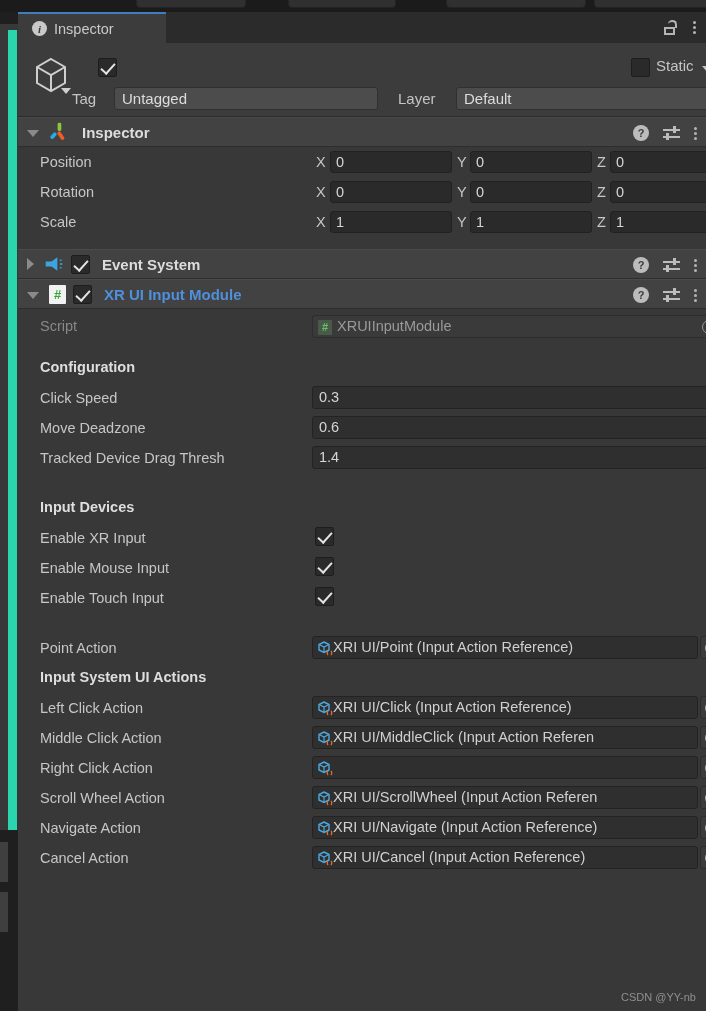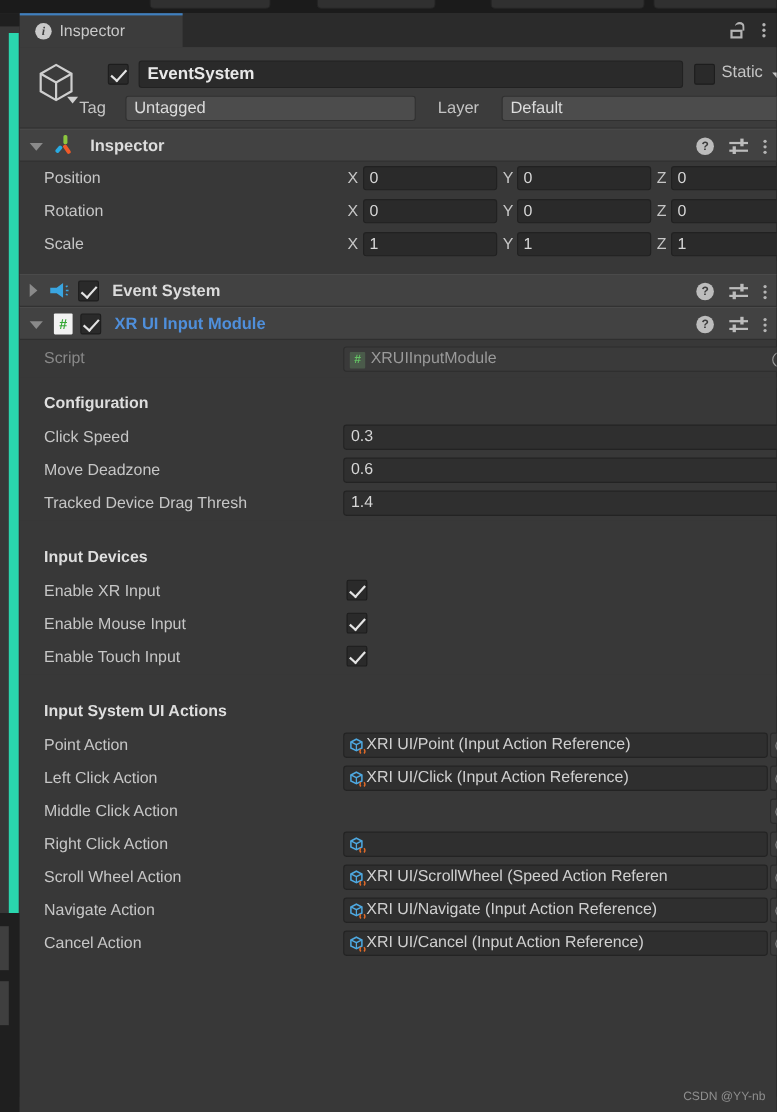--- a/index.html
+++ b/index.html
@@ -166,21 +166,20 @@
     <div class="ins-body">
 
       <div class="go-header">
         <svg class="cube-icon" viewBox="0 0 40 40">
           <path d="M20 4 L34 12 L34 28 L20 36 L6 28 L6 12 Z" fill="none" stroke="#cfcfcf" stroke-width="2"></path>
           <path d="M6 12 L20 20 L34 12" fill="none" stroke="#cfcfcf" stroke-width="2"></path>
           <path d="M20 20 L20 36" fill="none" stroke="#cfcfcf" stroke-width="2"></path>
         </svg>
         <div class="cube-arrow"></div>
         <div class="chk on go-check"></div>
-        <div class="name-field">EventSystem</div>
         <div class="chk static-chk"></div>
         <div class="static-label">Static</div>
         <div class="static-arrow"></div>
         <div class="tag-label">Tag</div>
         <div class="tag-dd">Untagged</div>
         <div class="layer-label">Layer</div>
         <div class="layer-dd">Default</div>
       </div>
 
       <div class="comp-head">
@@ -319,51 +318,59 @@
         <div class="lbl">Enable Mouse Input</div>
         <div class="chk on chk-field" style="top:4px"></div>
       </div>
       <div class="row">
         <div class="lbl">Enable Touch Input</div>
         <div class="chk on chk-field" style="top:4px"></div>
       </div>
       <div style="height:20px;background:#383838"></div>
 
       <div class="row">
+        <div class="lbl">Point Action</div>
+        <div class="act-field" style="top:3px">
+          <svg class="ref-icon" viewBox="0 0 16 16">
+            <path d="M7 2 L12 4.5 L12 10 L7 12.5 L2 10 L2 4.5 Z" fill="none" stroke="#4ea8e0" stroke-width="1.4"></path>
+            <path d="M2 4.5 L7 7 L12 4.5 M7 7 L7 12.5" fill="none" stroke="#4ea8e0" stroke-width="1.2"></path>
+            <path d="M11 11 q-1.5 2 0 4 M14 11 q1.5 2 0 4" fill="none" stroke="#e06a28" stroke-width="1.3"></path>
+          </svg>
+          <span>XRI UI/Point (Input Action Reference)</span>
+        </div>
+        <div class="act-picker" style="top:3px"></div>
+      </div>
+
+      <div class="row">
         <div class="sec-title">Input System UI Actions</div>
       </div>
 
       <div class="row">
-        <div class="lbl">Point Action</div>
-        <div class="act-field" style="top:3px">
-          <svg class="ref-icon" viewBox="0 0 16 16">
-            <path d="M7 2 L12 4.5 L12 10 L7 12.5 L2 10 L2 4.5 Z" fill="none" stroke="#4ea8e0" stroke-width="1.4"></path>
-            <path d="M2 4.5 L7 7 L12 4.5 M7 7 L7 12.5" fill="none" stroke="#4ea8e0" stroke-width="1.2"></path>
-            <path d="M11 11 q-1.5 2 0 4 M14 11 q1.5 2 0 4" fill="none" stroke="#e06a28" stroke-width="1.3"></path>
-          </svg>
-          <span>XRI UI/Point (Input Action Reference)</span>
-        </div>
-        <div class="act-picker" style="top:3px"></div>
-      </div>
-
-      <div class="row">
         <div class="lbl">Left Click Action</div>
         <div class="act-field" style="top:3px">
           <svg class="ref-icon" viewBox="0 0 16 16">
             <path d="M7 2 L12 4.5 L12 10 L7 12.5 L2 10 L2 4.5 Z" fill="none" stroke="#4ea8e0" stroke-width="1.4"></path>
             <path d="M2 4.5 L7 7 L12 4.5 M7 7 L7 12.5" fill="none" stroke="#4ea8e0" stroke-width="1.2"></path>
             <path d="M11 11 q-1.5 2 0 4 M14 11 q1.5 2 0 4" fill="none" stroke="#e06a28" stroke-width="1.3"></path>
           </svg>
           <span>XRI UI/Click (Input Action Reference)</span>
         </div>
         <div class="act-picker" style="top:3px"></div>
       </div>
 
       <div class="row">
         <div class="lbl">Middle Click Action</div>
+        <div class="act-field" style="top:3px">
+          <svg class="ref-icon" viewBox="0 0 16 16">
+            <path d="M7 2 L12 4.5 L12 10 L7 12.5 L2 10 L2 4.5 Z" fill="none" stroke="#4ea8e0" stroke-width="1.4"></path>
+            <path d="M2 4.5 L7 7 L12 4.5 M7 7 L7 12.5" fill="none" stroke="#4ea8e0" stroke-width="1.2"></path>
+            <path d="M11 11 q-1.5 2 0 4 M14 11 q1.5 2 0 4" fill="none" stroke="#e06a28" stroke-width="1.3"></path>
+          </svg>
+          <span>XRI UI/MiddleClick (Input Action Referen</span>
+        </div>
         <div class="act-picker" style="top:3px"></div>
       </div>
 
       <div class="row">
         <div class="lbl">Right Click Action</div>
         <div class="act-field" style="top:3px">
           <svg class="ref-icon" viewBox="0 0 16 16">
             <path d="M7 2 L12 4.5 L12 10 L7 12.5 L2 10 L2 4.5 Z" fill="none" stroke="#4ea8e0" stroke-width="1.4"></path>
             <path d="M2 4.5 L7 7 L12 4.5 M7 7 L7 12.5" fill="none" stroke="#4ea8e0" stroke-width="1.2"></path>
             <path d="M11 11 q-1.5 2 0 4 M14 11 q1.5 2 0 4" fill="none" stroke="#e06a28" stroke-width="1.3"></path>
@@ -373,21 +380,21 @@
       </div>
 
       <div class="row">
         <div class="lbl">Scroll Wheel Action</div>
         <div class="act-field" style="top:3px">
           <svg class="ref-icon" viewBox="0 0 16 16">
             <path d="M7 2 L12 4.5 L12 10 L7 12.5 L2 10 L2 4.5 Z" fill="none" stroke="#4ea8e0" stroke-width="1.4"></path>
             <path d="M2 4.5 L7 7 L12 4.5 M7 7 L7 12.5" fill="none" stroke="#4ea8e0" stroke-width="1.2"></path>
             <path d="M11 11 q-1.5 2 0 4 M14 11 q1.5 2 0 4" fill="none" stroke="#e06a28" stroke-width="1.3"></path>
           </svg>
-          <span>XRI UI/ScrollWheel (Speed Action Referen</span>
+          <span>XRI UI/ScrollWheel (Input Action Referen</span>
         </div>
         <div class="act-picker" style="top:3px"></div>
       </div>
 
       <div class="row">
         <div class="lbl">Navigate Action</div>
         <div class="act-field" style="top:3px">
           <svg class="ref-icon" viewBox="0 0 16 16">
             <path d="M7 2 L12 4.5 L12 10 L7 12.5 L2 10 L2 4.5 Z" fill="none" stroke="#4ea8e0" stroke-width="1.4"></path>
             <path d="M2 4.5 L7 7 L12 4.5 M7 7 L7 12.5" fill="none" stroke="#4ea8e0" stroke-width="1.2"></path>

